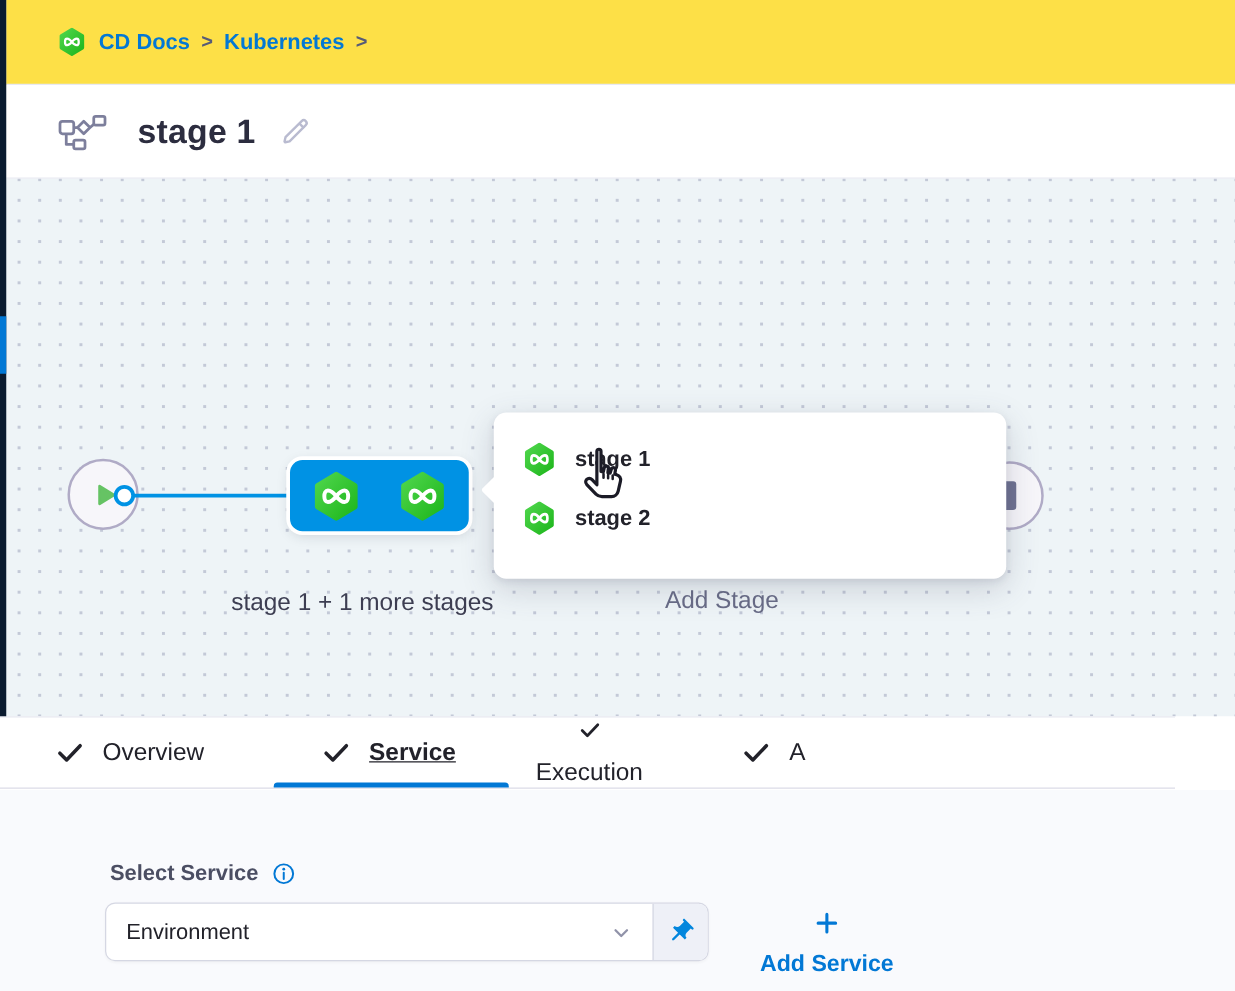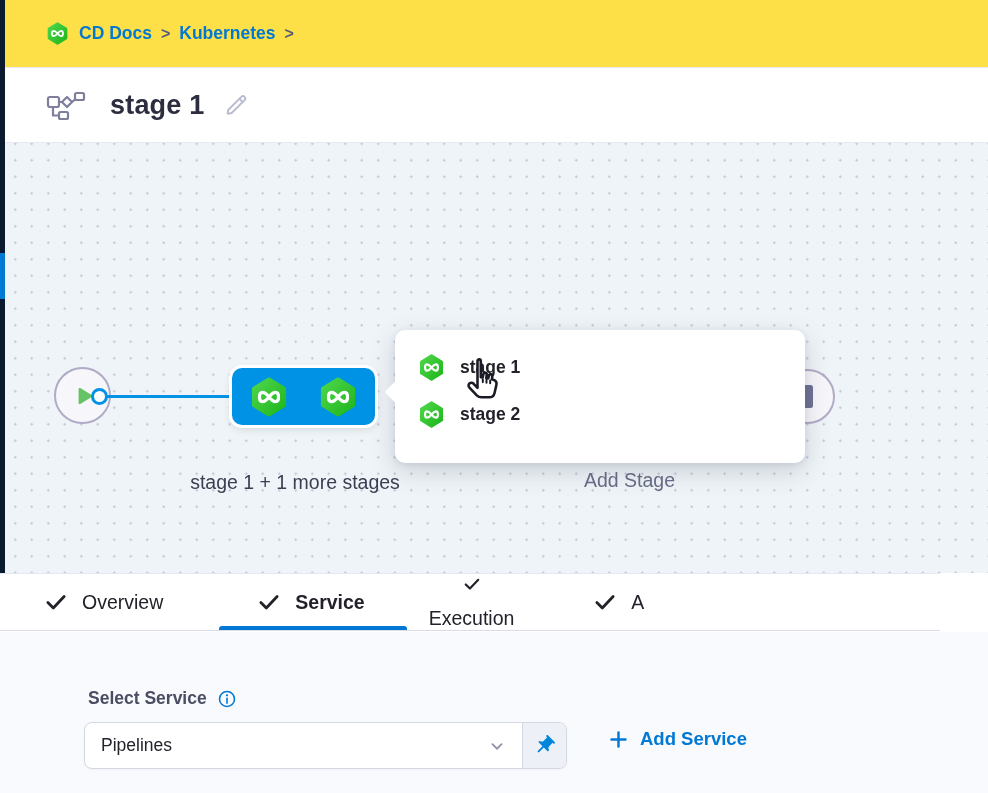--- a/index.html
+++ b/index.html
@@ -42,64 +42,64 @@
 
   .stage-box { position:absolute; left:232px; top:225px; width:143px; height:57px; border-radius:10px;
     background:#0092e4; box-shadow:0 0 0 3px #ffffff, 0 3px 10px rgba(31,45,61,.18);
     display:flex; align-items:center; justify-content:center; gap:29px; cursor:pointer; z-index:1; }
   .stage-box .hex { width:40px; height:40px; }
 
   .end-node { position:absolute; left:780px; top:226px; width:55px; height:55px; border-radius:50%;
     background:#f7f6fa; border:2px solid #b0abc6; display:flex; align-items:center; justify-content:center; z-index:0; }
   .stop-rect { width:11px; height:23px; border-radius:2.5px; background:#6e7191; }
 
-  .group-label { position:absolute; left:185px; top:322px; width:220px; text-align:center;
+  .group-label { position:absolute; left:185px; top:322px; width:220px; text-align:left;
     font-size:19.5px; line-height:34px; font-weight:500; color:#3d3e52; }
-  .add-stage-label { position:absolute; left:480px; top:326px; width:195px; text-align:right;
+  .add-stage-label { position:absolute; left:480px; top:326px; width:195px; text-align:center;
     font-size:19.5px; font-weight:500; color:#696c87; cursor:pointer; }
 
   
   .stage-popup { position:absolute; left:395px; top:187px; width:410px; height:133px; background:#fff;
     border-radius:10px; box-shadow:0 8px 26px rgba(64,68,95,.20), 0 2px 6px rgba(64,68,95,.10); z-index:5; }
   .stage-popup::before { content:""; position:absolute; left:-7px; top:54px; width:16px; height:16px;
     background:#fff; transform:rotate(45deg); border-radius:2px; }
   .popup-item { position:absolute; left:23px; display:flex; align-items:center; gap:15px; cursor:pointer; }
   .popup-item .hex { width:27px; height:27px; }
   .popup-item span { font-size:17.5px; font-weight:700; color:#22222a; }
   .popup-item.row1 { top:24px; }
   .popup-item.row2 { top:71px; }
 
   .cursor-hand { position:absolute; left:463px; top:214px; width:40px; height:44px; z-index:9; }
 
   
   .tabbar { position:absolute; left:0; top:573px; width:940px; height:58px; background:#fff;
     border-bottom:1px solid #dbdce8; border-top:1px solid #e6e7f0; display:flex; align-items:stretch; }
   .tab { display:flex; align-items:center; gap:13px; position:relative; cursor:pointer;
     font-size:19.5px; font-weight:500; color:#22222a; white-space:nowrap; }
-  .tab.m0{margin-left:43px;} .tab.m1{margin-left:93px;} .tab.m2{margin-left:76px;}
+  .tab.m0{margin-left:43px;} .tab.m1{margin-left:93px;text-decoration:underline;} .tab.m2{margin-left:76px;}
   .tab.m3{margin-left:64px;flex-direction:column;} .tab.m4{margin-left:78px;}
   .tab.active { font-weight:700; }
   .tab.active::after { content:""; position:absolute; left:-37px; right:-42px; bottom:0; height:4px;
     background:#0278d5; border-radius:3px 3px 0 0; }
 
   
   .service-panel { position:absolute; left:0; top:632px; width:988px; height:161px; background:#f9fafd; }
   .svc-label-row { position:absolute; left:88px; top:56px; display:flex; align-items:center; gap:10px; }
   .svc-label { font-size:17.5px; font-weight:700; color:#4b4e63;text-align:right; }
   .info-icon { width:20px; height:20px; cursor:pointer; }
   .input-group { position:absolute; left:84px; top:90px; width:483px; height:47px;
     border:1px solid #d5d7e3; border-radius:8px; background:#fff; display:flex; overflow:hidden;
     box-shadow:0 1px 2px rgba(40,41,61,.04); }
   .select-box { flex:1; display:flex; align-items:center; padding:0 14px 0 16px; cursor:pointer; }
   .select-value { flex:1; font-size:17.5px; color:#22222a; }
   .chev { width:22px; height:22px; }
   .pin-addon { width:44px; background:#eef0f7; border-left:1px solid #d5d7e3;
     display:flex; align-items:center; justify-content:center; cursor:pointer; }
   .add-service { position:absolute; left:608px; top:96px; display:flex; align-items:center; gap:11px;
-    color:#0278d5; font-size:18.5px; font-weight:700; cursor:pointer; }
+    color:#0278d5; font-size:18.5px; font-weight:700; cursor:pointer;flex-direction:column; }
 </style>
 </head>
 <body>
 
 <svg width="0" height="0" style="position:absolute" aria-hidden="true">
   <defs>
     <linearGradient id="hexg" x1="0" y1="0" x2="1" y2="1">
       <stop offset="0" stop-color="#4fd64c"></stop>
         <stop offset="1" stop-color="#1eb61c"></stop>
     </linearGradient>
@@ -223,21 +223,21 @@
     <span class="svc-label">Select Service</span>
     <svg class="info-icon" viewBox="0 0 24 24">
       <circle cx="12" cy="12" r="9" fill="none" stroke="#0278d5" stroke-width="1.9"></circle>
       <circle cx="12" cy="7.6" r="1.35" fill="#0278d5"></circle>
       <path d="M12 11v6" stroke="#0278d5" stroke-width="1.9" stroke-linecap="round"></path>
     </svg>
   </div>
 
   <div class="input-group">
     <div class="select-box">
-      <span class="select-value">Pipelines</span>
+      <span class="select-value">Environment</span>
       <svg class="chev" viewBox="0 0 24 24">
         <path d="M7 10l5 5 5-5" fill="none" stroke="#9193a9" stroke-width="2" stroke-linecap="round" stroke-linejoin="round"></path>
       </svg>
     </div>
     <div class="pin-addon">
       <svg width="23" height="23" viewBox="0 0 24 24">
         <g transform="rotate(45 12 12)">
           <path d="M16 9V4h1c.55 0 1-.45 1-1s-.45-1-1-1H7c-.55 0-1 .45-1 1s.45 1 1 1h1v5c0 1.66-1.34 3-3 3v2h5.97v7l1 1 1-1v-7H19v-2c-1.66 0-3-1.34-3-3z" fill="#0286dd"></path>
         </g>
       </svg>

